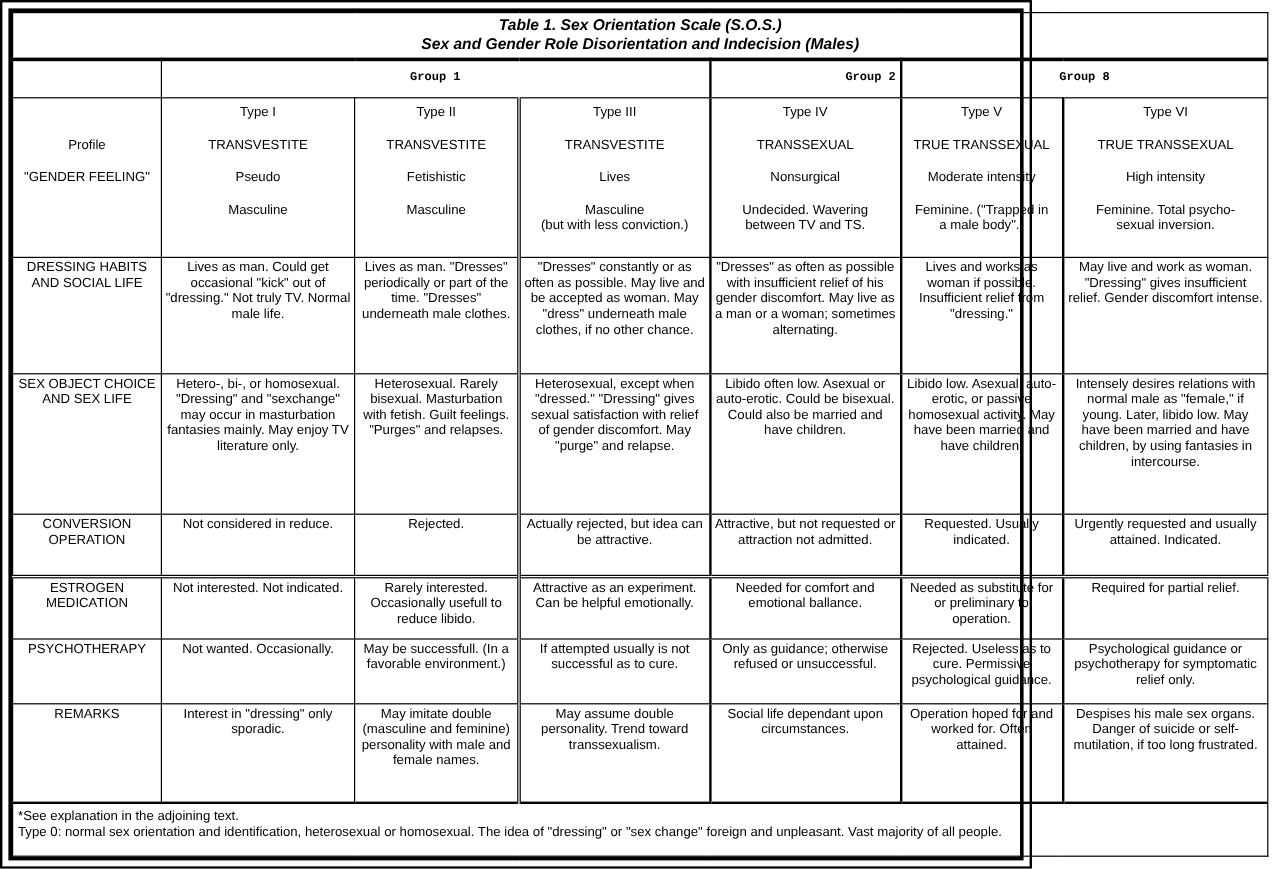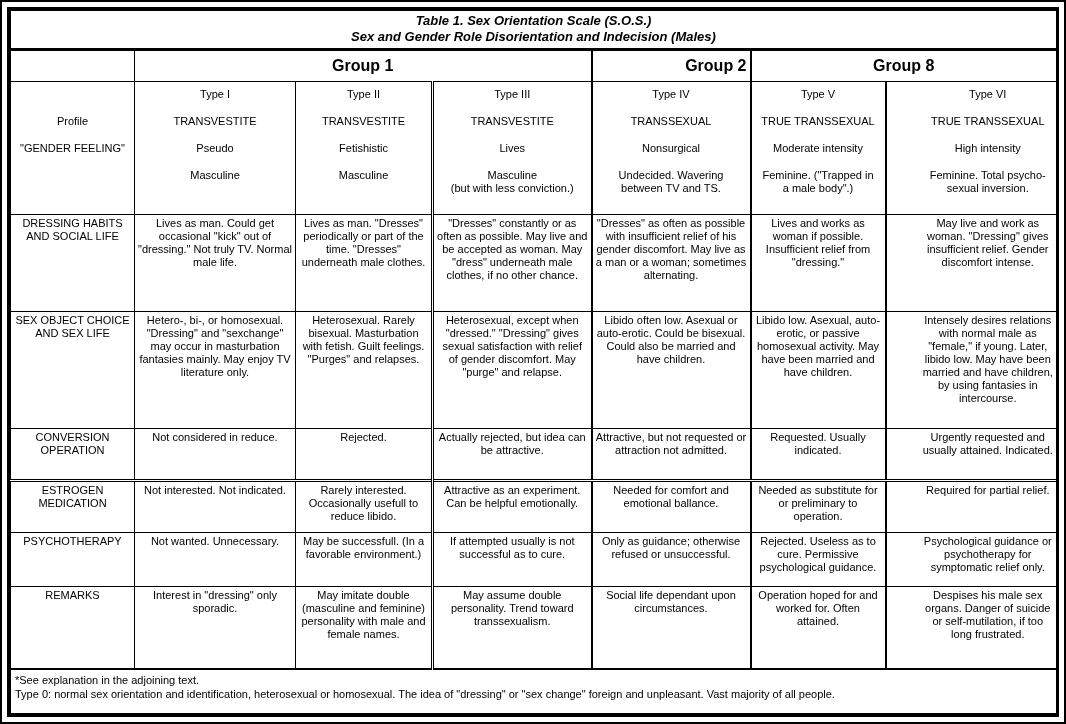--- a/index.html
+++ b/index.html
@@ -1,18 +1,18 @@
 <!DOCTYPE html>
 <html><head>
 <meta charset="utf-8">
 <style>
   html, body { margin: 0; padding: 0; background: #ffffff; }
   .page {
     box-sizing: border-box;
-    width: 1066px; height: 724px;
+    width: 860px; height: 724px;
     border: 2px solid #000;
     padding: 5px;
     background: #fff;
     font-family: "Liberation Sans", sans-serif;
     color: #000;
   }
   .tbl-frame {
     box-sizing: border-box;
     border: 3px solid #000;
     width: 100%; height: 100%;
@@ -28,31 +28,31 @@
     vertical-align: top;
     text-align: center;
     padding: 2px 3px;
     line-height: 13px;
     overflow: hidden;
   }
   
   tr.body-row td:nth-child(4) { border-left: 3px double #000; }  
   tr.body-row td:nth-child(5) { border-left: 2px solid  #000; }  
   tr.body-row td:nth-child(6) { border-left: 2px solid  #000; }  
-  tr.body-row td:nth-child(7) { border-left: 2px solid  #000; padding-left: 36px; }  
+  tr.body-row td:nth-child(7) { border-left: 2px solid  #000; }  
 
   tr.row-title { height: 37px; }
   tr.row-title td {
     border-bottom: 3px solid #000;
     font-weight: bold; font-style: italic;
     font-size: 13px; line-height: 16px;
     vertical-align: middle;
   }
   tr.row-group { height: 31px; }
-  tr.row-group td { font-weight: bold; font-size: 16px; vertical-align: middle; }
+  tr.row-group td { font-weight: bold; font-size: 10px; vertical-align: middle; font-family: Liberation Mono, monospace; }
   tr.row-group td.g2 { border-left: 2px solid #000; text-align: right; }
   tr.row-group td.g3 { border-left: 2px solid #000; }
 
   tr.row-profile { height: 123px; }
   .pcell { padding-top: 6px; }
   .pline { margin-bottom: 14px; line-height: 13px; }
   .lbl-profile { padding-top: 33px; }
   .preline { white-space: pre-line; }
 
   tr.row-dressing  { height: 95px; }
@@ -187,21 +187,21 @@
         <td>Not interested. Not indicated.</td>
         <td>Rarely interested. Occasionally usefull to reduce libido.</td>
         <td>Attractive as an experiment. Can be helpful emotionally.</td>
         <td>Needed for comfort and emotional ballance.</td>
         <td>Needed as substitute for or preliminary to operation.</td>
         <td>Required for partial relief.</td>
       </tr>
 
       <tr class="row-psycho body-row">
         <td>PSYCHOTHERAPY</td>
-        <td>Not wanted. Unnecessary.</td>
+        <td>Not wanted. Occasionally.</td>
         <td>May be successfull. (In a favorable environment.)</td>
         <td>If attempted usually is not successful as to cure.</td>
         <td>Only as guidance; otherwise refused or unsuccessful.</td>
         <td>Rejected. Useless as to cure. Permissive psychological guidance.</td>
         <td>Psychological guidance or psychotherapy for symptomatic relief only.</td>
       </tr>
 
       <tr class="row-remarks body-row">
         <td>REMARKS</td>
         <td>Interest in "dressing" only sporadic.</td>

